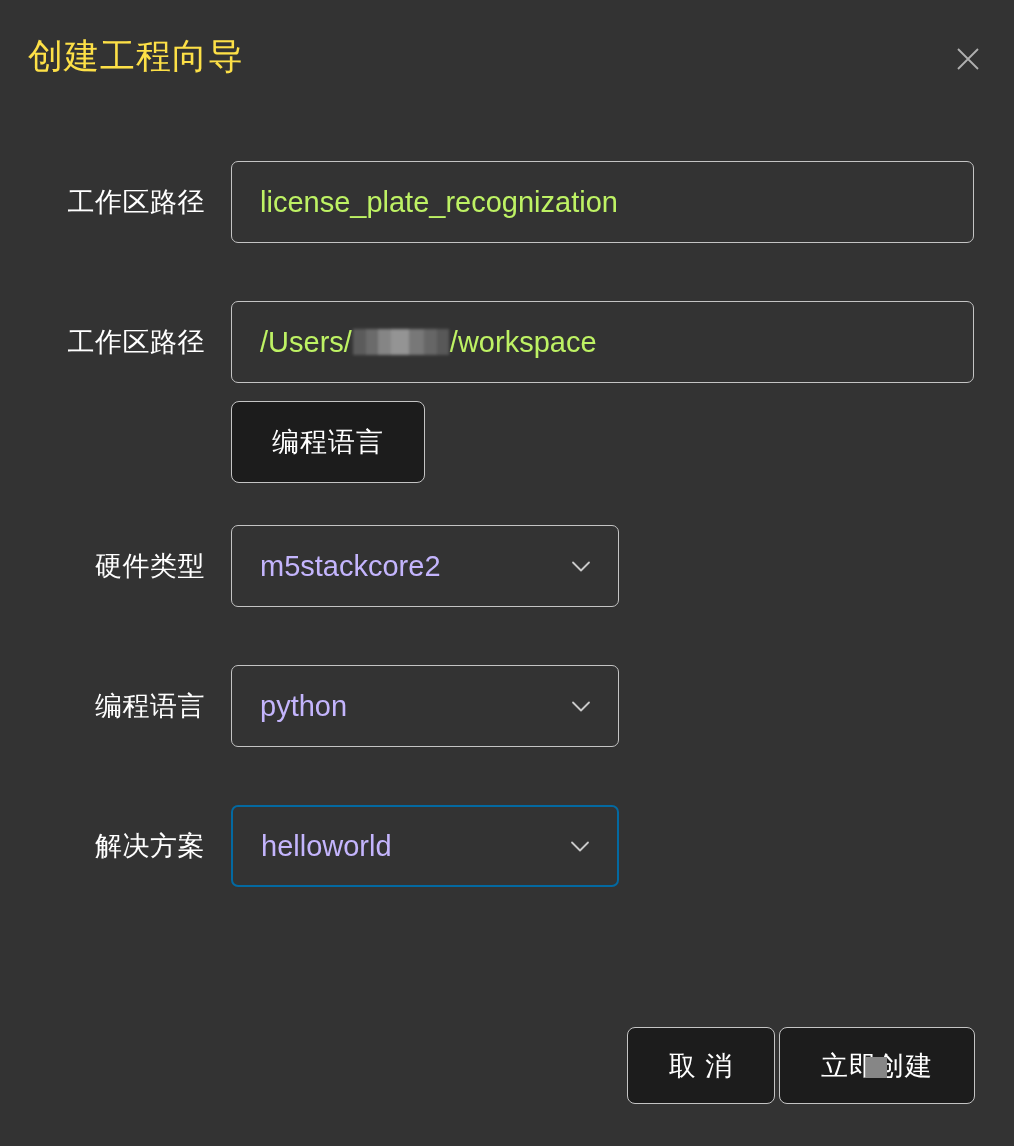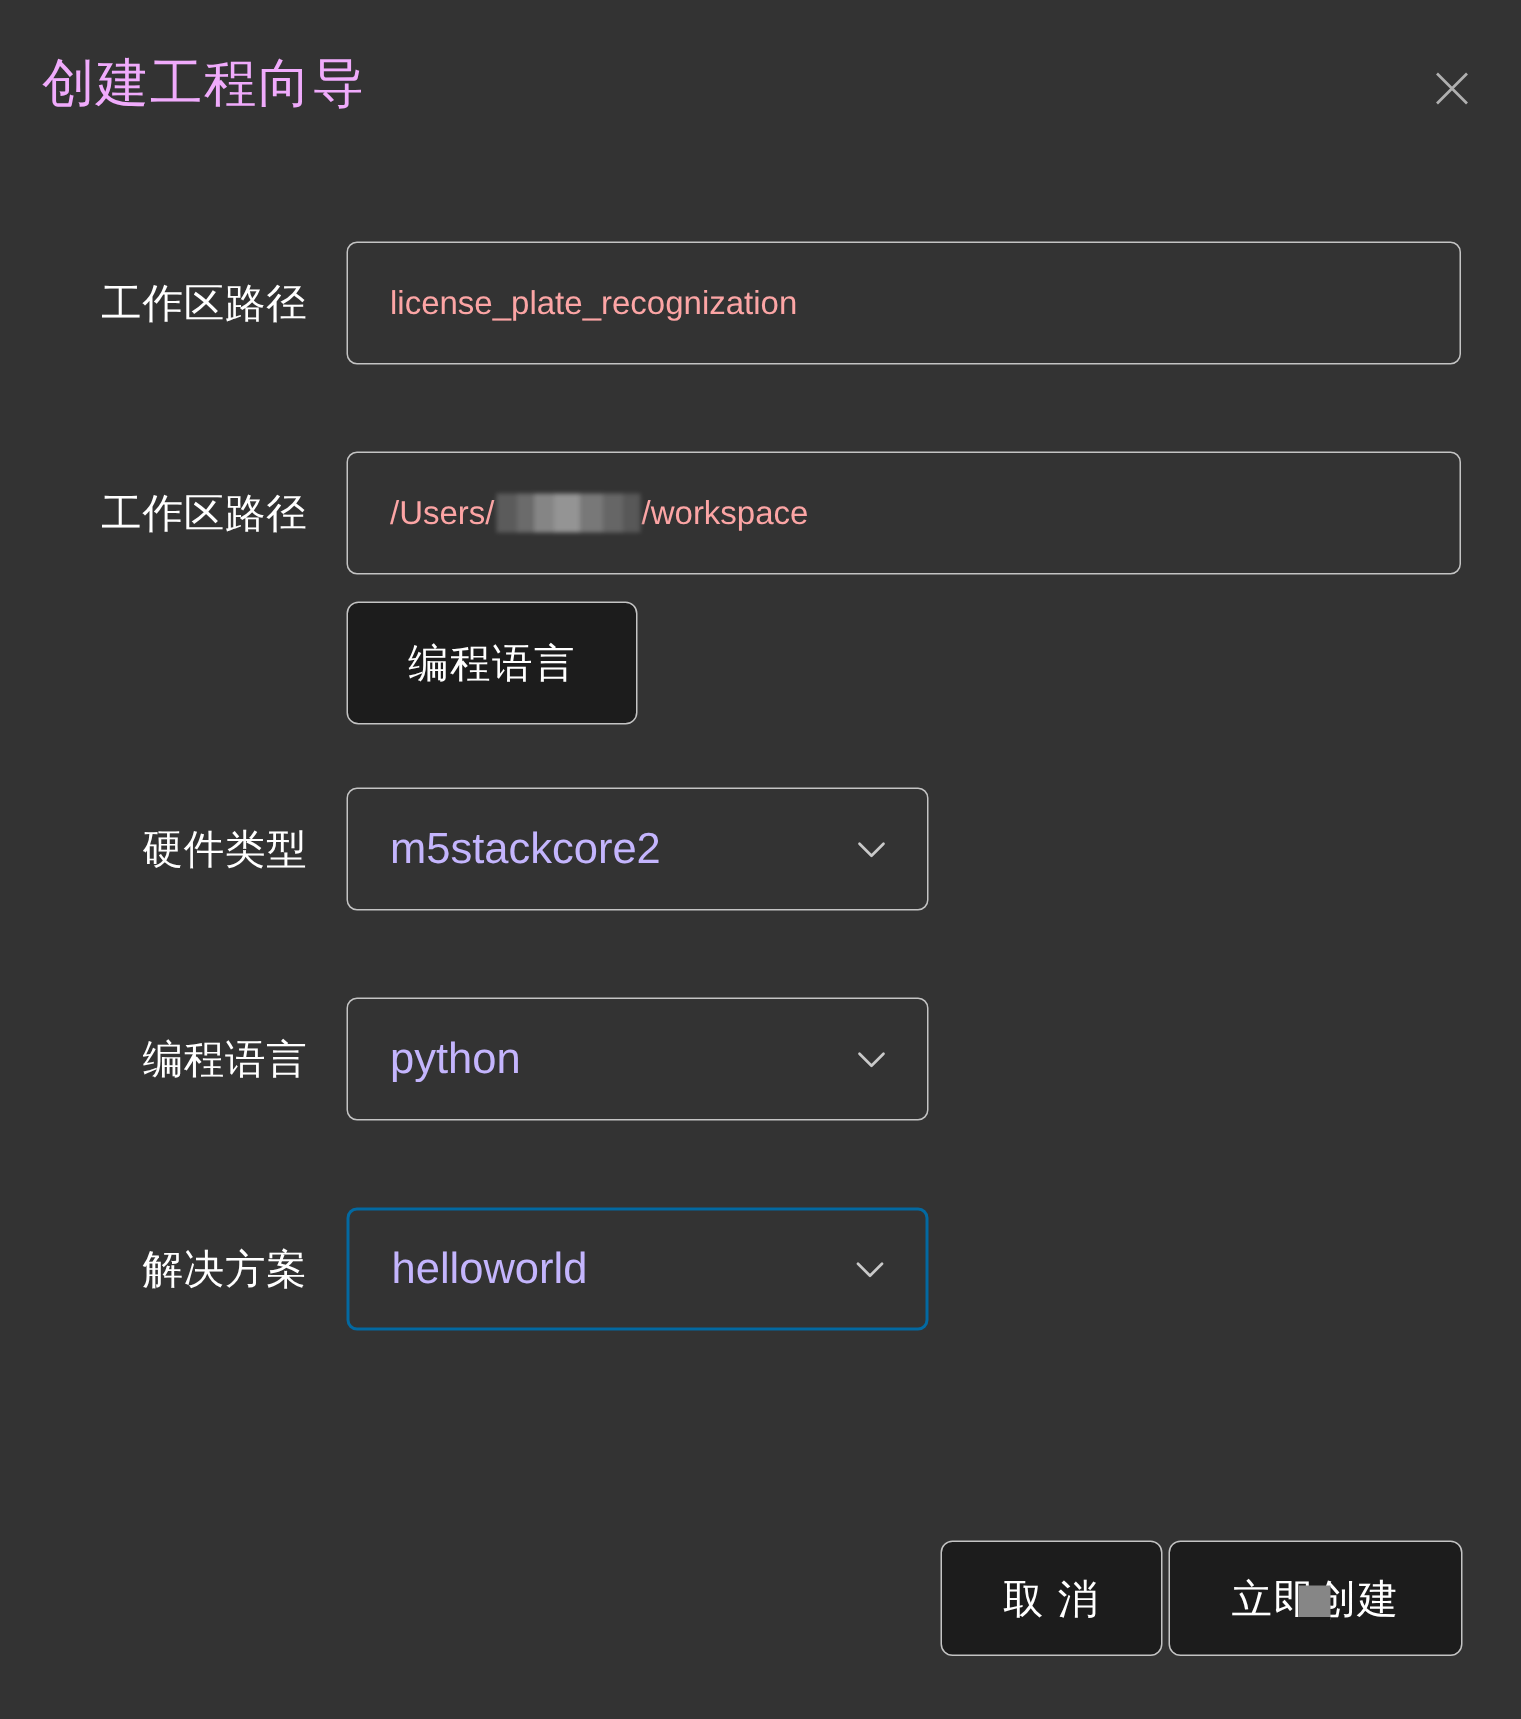--- a/index.html
+++ b/index.html
@@ -28,21 +28,21 @@
     height: 116px;
   }
 
   .dialog-title {
     position: absolute;
     left: 28px;
     top: 32px;
     font-size: 35px;
     line-height: 48px;
     font-weight: 400;
-    color: #f0abfc;
+    color: #fde047;
     letter-spacing: 1px;
     white-space: nowrap;
   }
 
   .close-button {
     position: absolute;
     right: 27px;
     top: 40px;
     width: 38px;
     height: 38px;
@@ -82,23 +82,23 @@
     border: 1px solid #c4c4c4;
     border-radius: 7px;
     background: #333333;
     display: flex;
     align-items: center;
     padding: 0 0 0 28px;
     cursor: text;
   }
 
   .input-value {
-    font-size: 22px;
+    font-size: 29px;
     line-height: 34px;
-    color: #fca5a5;
+    color: #bef264;
     white-space: nowrap;
     display: flex;
     align-items: center;
   }
 
   
   .redacted {
     display: inline-block;
     width: 96px;
     height: 26px;

